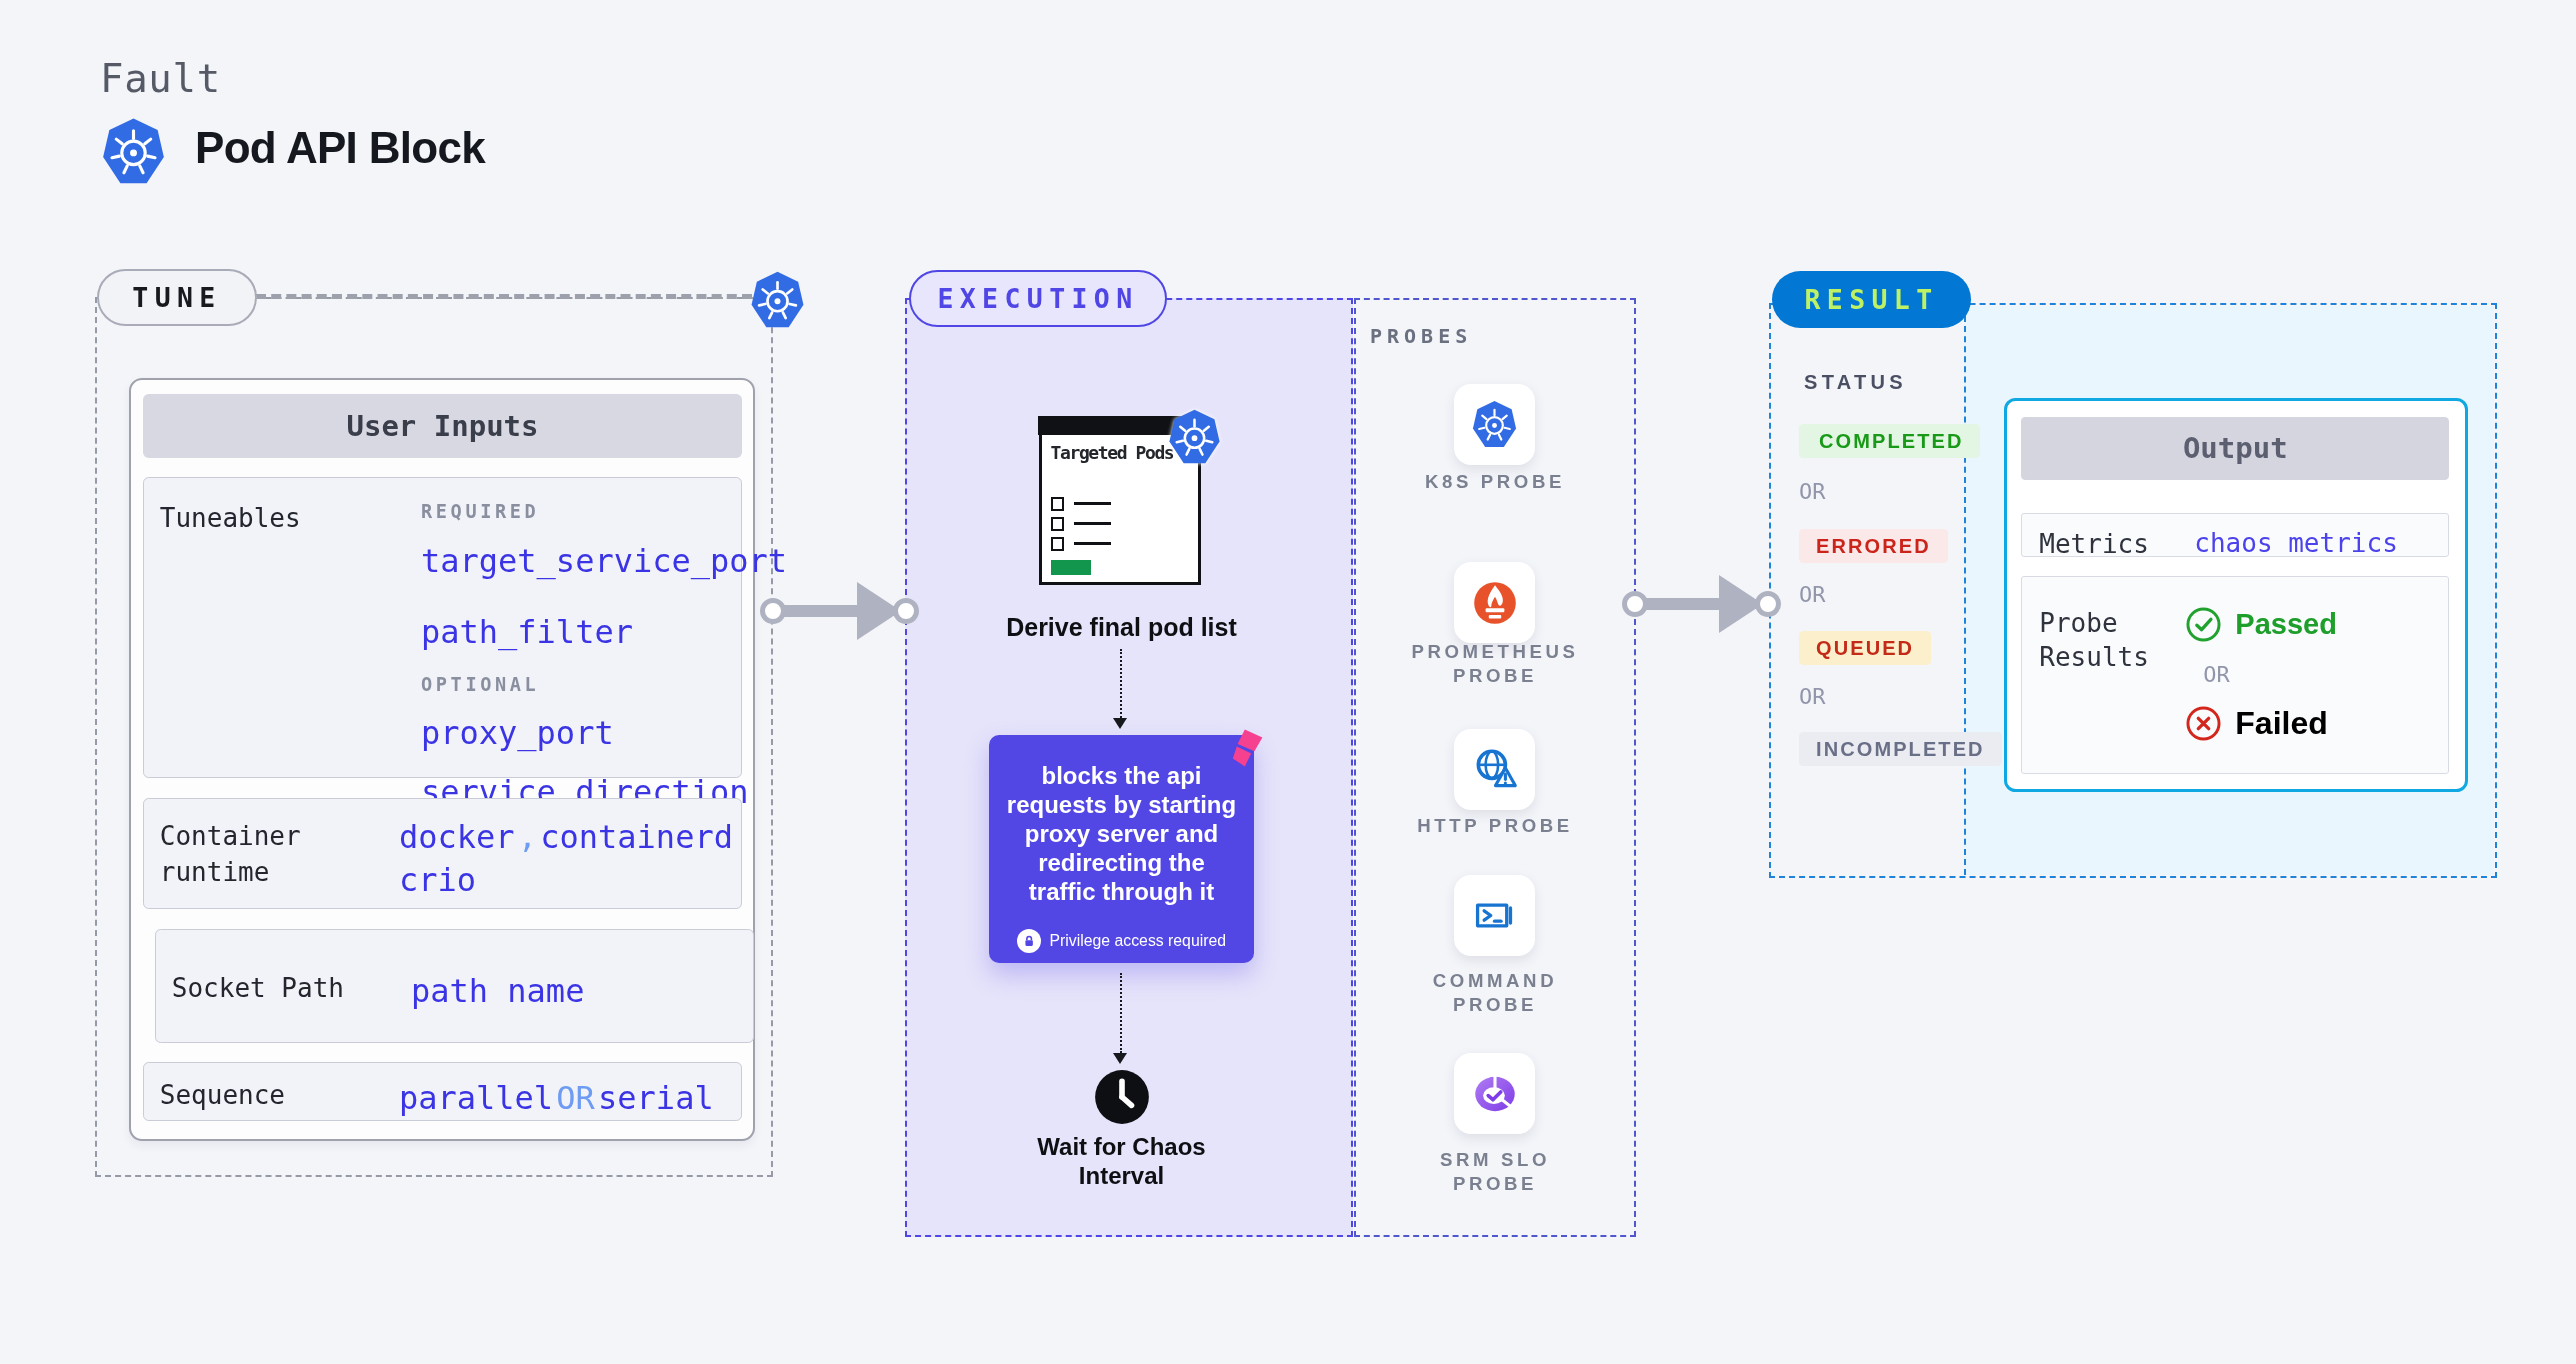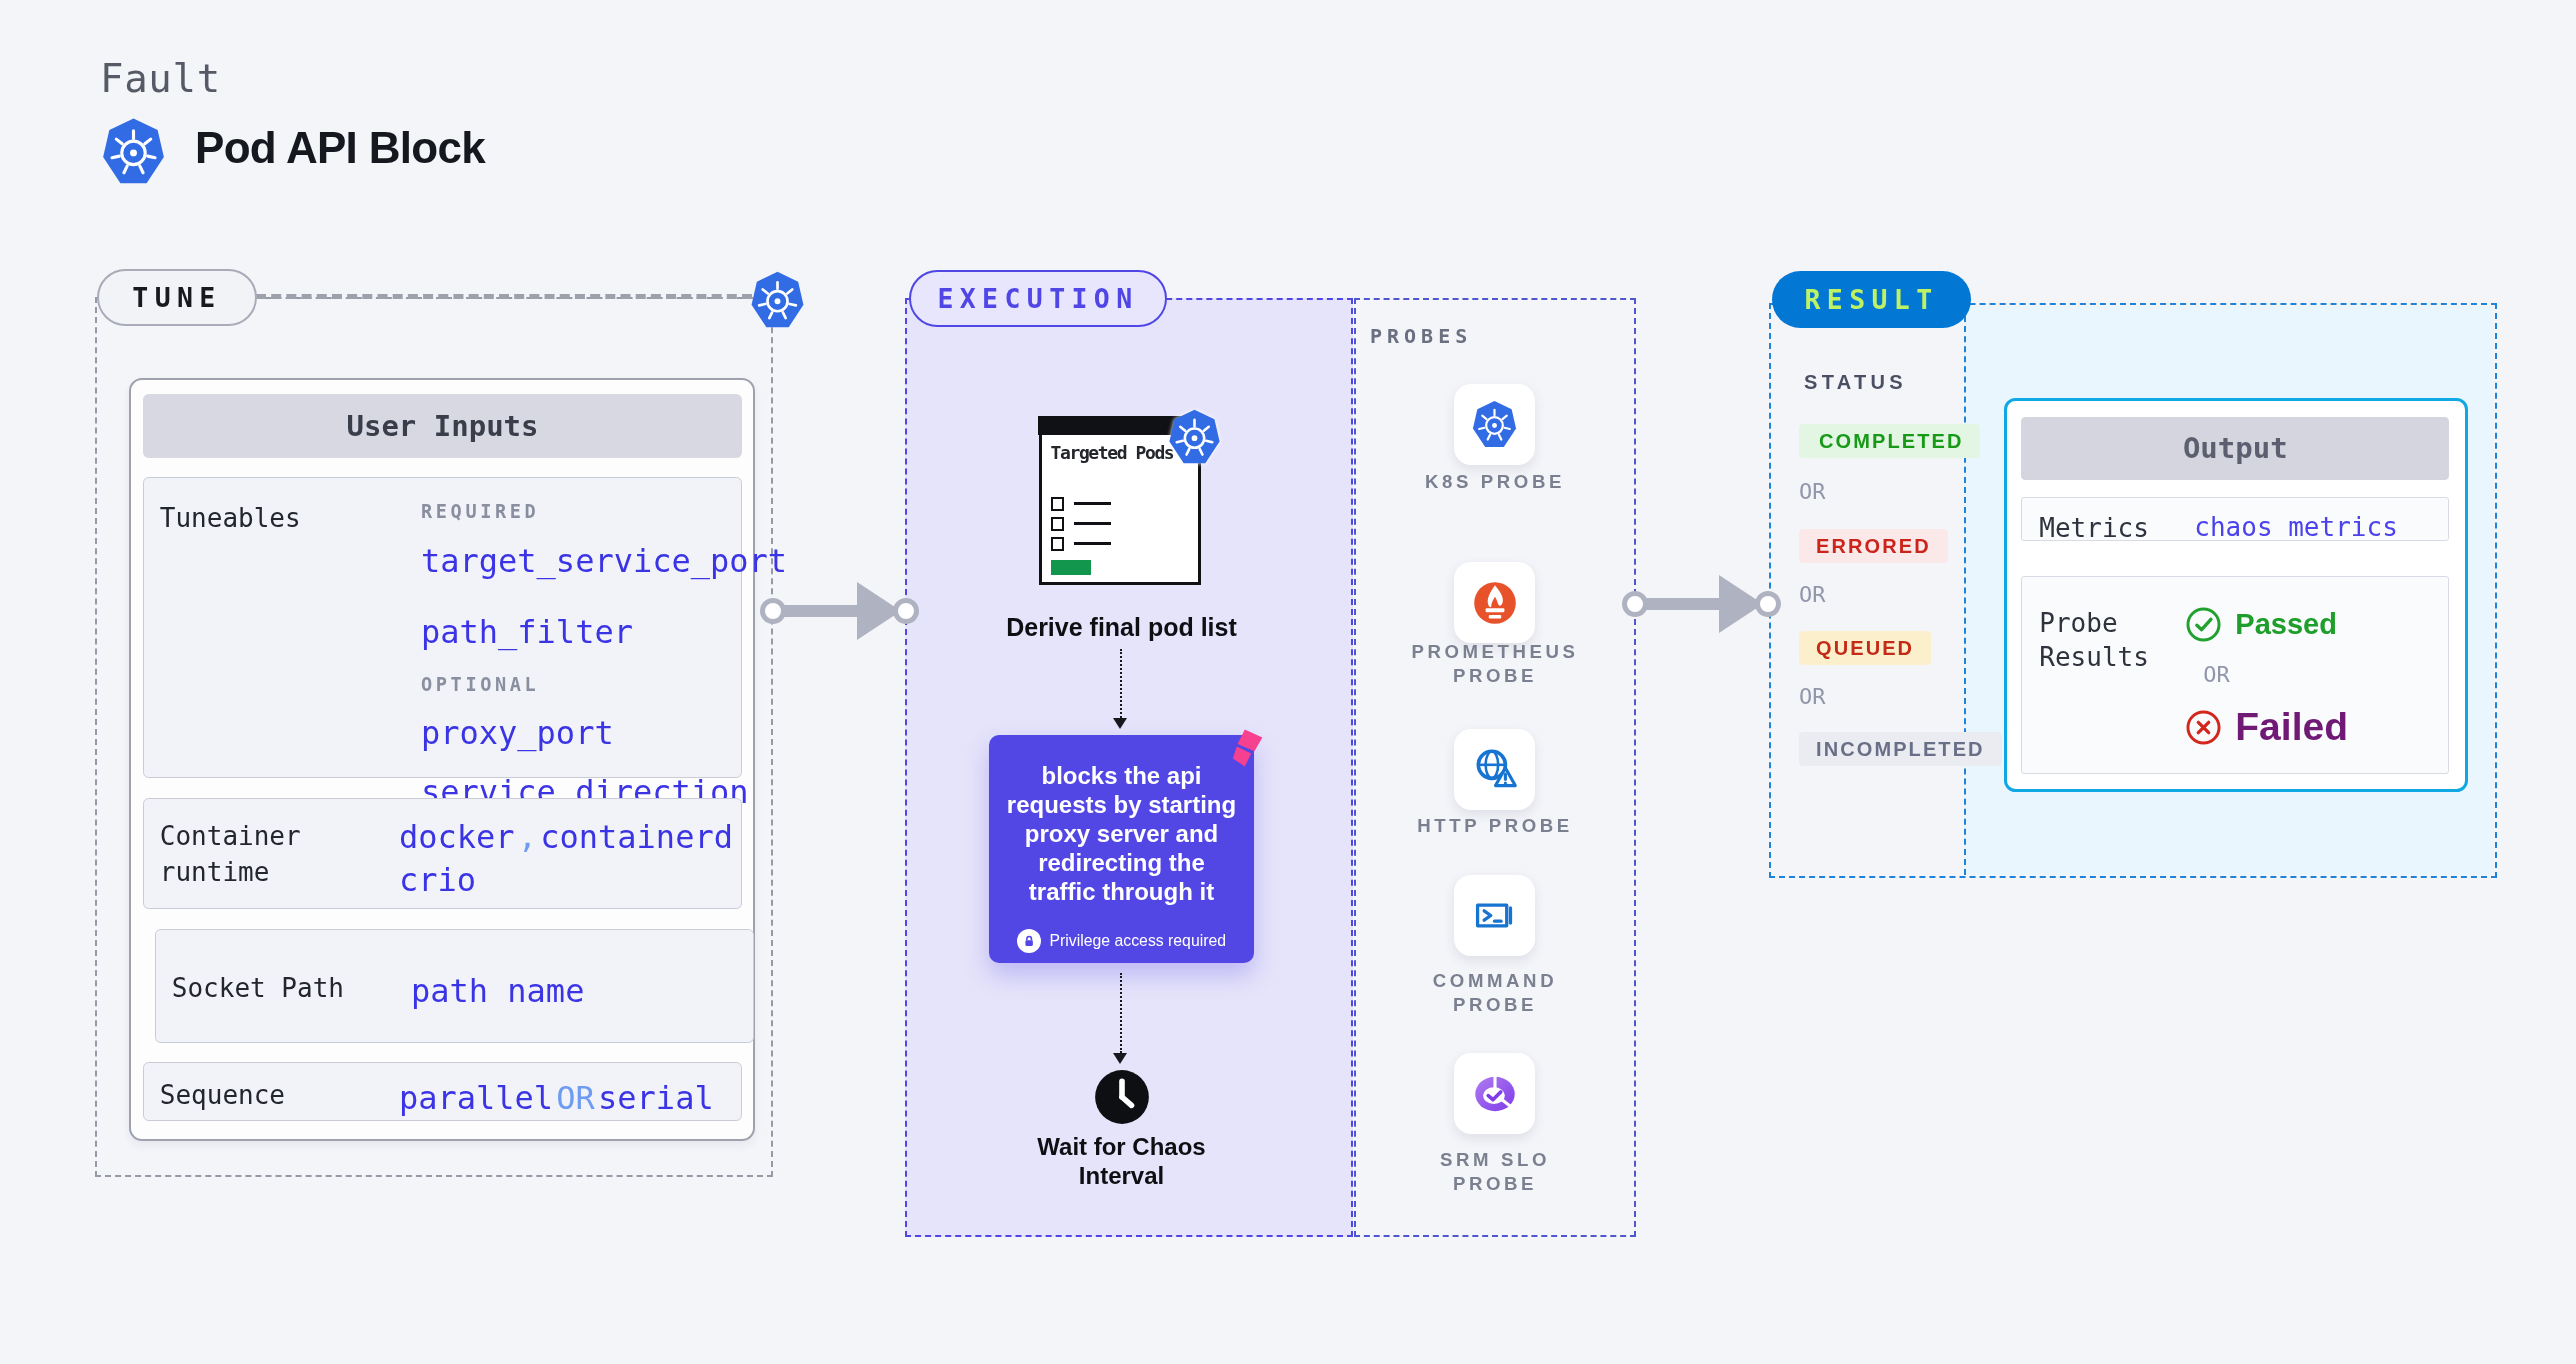--- a/index.html
+++ b/index.html
@@ -100,26 +100,26 @@
   .st-queued      { top:631px; background:#FBF0CB; color:#C42A18; }
   .st-incompleted { top:732px; background:#EBECF2; color:#696F86; }
   .or-gray { left:1799px; font-size:22px; color:#9296AB; }
   .or-1 { top:479px; } .or-2 { top:582px; } .or-3 { top:684px; }
 
   .output-card { left:2004px; top:398px; width:464px; height:394px; background:#FFFFFF;
                  border:3.6px solid #0FA8E2; border-radius:11.5px; z-index:2; }
   .output-header { position:absolute; left:14.3px; top:15.8px; width:428px; height:63px; background:#D5D5DF; border-radius:4.3px;
                    display:flex; align-items:center; justify-content:center; font-size:29px; font-weight:bold; color:#5B5F70; }
   .output-row { position:absolute; left:14.3px; width:428px; background:#FAFBFD; border:1.4px solid #D9DBE4; border-radius:2.9px; }
-  .metrics-row { top:96px; height:44px; }
+  .metrics-row { top:112px; height:44px; }
   .proberes-row { top:175px; height:198px; }
   .output-label { position:absolute; left:17px; font-size:26px; color:#2F333E; line-height:34px; }
   .metrics-value { position:absolute; left:172px; top:14.3px; font-size:26px; color:#4B42EC; }
   .passed-text { font-size:29px; font-weight:700; color:#1E9E2A; }
-  .failed-text { font-size:39px; font-weight:700; color:#701a75; }
+  .failed-text { font-size:32px; font-weight:700; color:#000000; }
   .result-or { position:absolute; left:181px; top:85px; font-size:22px; color:#9296AB; }
   .verdict { position:absolute; display:flex; align-items:center; gap:13px; }
 </style>
 </head>
 <body>
 
 <svg width="0" height="0" style="position:absolute">
   <defs>
     <g id="k8s-logo">
       <polygon points="50,2 85,19 94,58 69,96 31,96 6,58 15,19" fill="#326CE5"></polygon>

